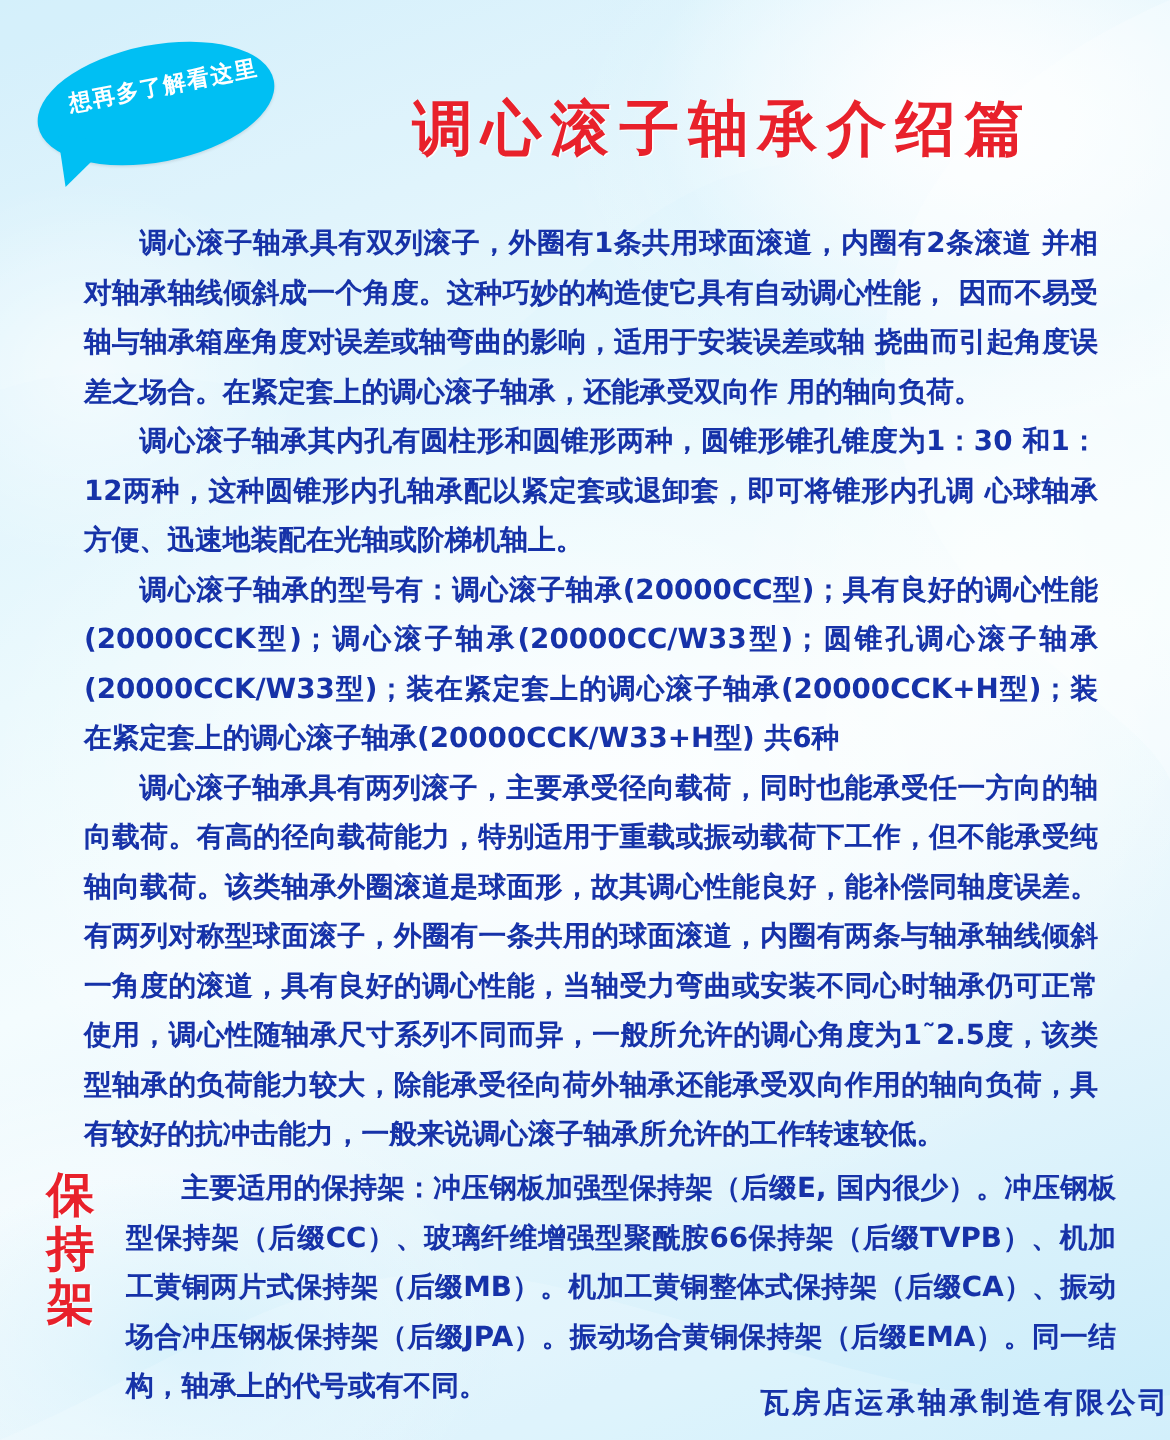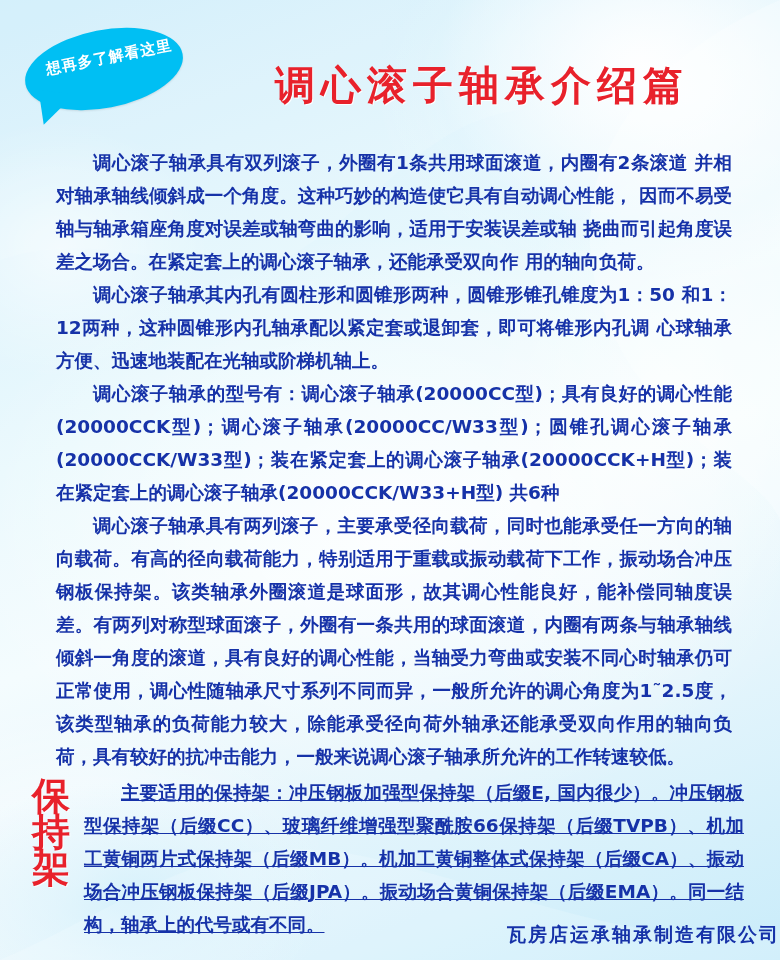--- a/index.html
+++ b/index.html
@@ -127,39 +127,38 @@
     text-indent: 2em;
   }
 
   
   .vlabel {
     position: absolute;
     left: 24px;
     top: 778px;
     width: 46px;
     color: #e8212b;
-    font-size: 38px;
+    font-size: 32px;
     font-weight: bold;
     line-height: 36px;
     font-family: "DejaVu Serif", "Liberation Serif", serif;
-    text-align: right;
+    text-align: center;
     text-shadow: 1px 1px 0 rgba(255,255,255,0.8);
   }
   .bottom-text {
     position: absolute;
     left: 84px;
     top: 776px;
     width: 660px;
     font-size: 18.5px;
     line-height: 33px;
     color: #1632a8;
     font-weight: bold;
     text-align: justify;
     font-family: "DejaVu Sans", "Liberation Sans", sans-serif;
-    text-decoration: underline;
   }
   .bottom-text p {
     margin: 0;
     text-indent: 2em;
   }
 
   .footer {
     position: absolute;
     left: 0;
     right: 0;
@@ -189,23 +188,23 @@
   </svg>
 
   <div class="bubble"></div>
   <div class="bubble-tail"></div>
   <div class="bubble-text">想再多了解看这里</div>
 
   <div class="title">调心滚子轴承介绍篇</div>
 
   <div class="body-text">
     <p>调心滚子轴承具有双列滚子，外圈有1条共用球面滚道，内圈有2条滚道 并相对轴承轴线倾斜成一个角度。这种巧妙的构造使它具有自动调心性能， 因而不易受轴与轴承箱座角度对误差或轴弯曲的影响，适用于安装误差或轴 挠曲而引起角度误差之场合。在紧定套上的调心滚子轴承，还能承受双向作 用的轴向负荷。</p>
-    <p>调心滚子轴承其内孔有圆柱形和圆锥形两种，圆锥形锥孔锥度为1：50 和1：12两种，这种圆锥形内孔轴承配以紧定套或退卸套，即可将锥形内孔调 心球轴承方便、迅速地装配在光轴或阶梯机轴上。</p>
+    <p>调心滚子轴承其内孔有圆柱形和圆锥形两种，圆锥形锥孔锥度为1：30 和1：12两种，这种圆锥形内孔轴承配以紧定套或退卸套，即可将锥形内孔调 心球轴承方便、迅速地装配在光轴或阶梯机轴上。</p>
     <p>调心滚子轴承的型号有：调心滚子轴承(20000CC型)；具有良好的调心性能(20000CCK型)；调心滚子轴承(20000CC/W33型)；圆锥孔调心滚子轴承 (20000CCK/W33型)；装在紧定套上的调心滚子轴承(20000CCK+H型)；装 在紧定套上的调心滚子轴承(20000CCK/W33+H型) 共6种</p>
-    <p>调心滚子轴承具有两列滚子，主要承受径向载荷，同时也能承受任一方向的轴向载荷。有高的径向载荷能力，特别适用于重载或振动载荷下工作，振动场合冲压钢板保持架。该类轴承外圈滚道是球面形，故其调心性能良好，能补偿同轴度误差。有两列对称型球面滚子，外圈有一条共用的球面滚道，内圈有两条与轴承轴线倾斜一角度的滚道，具有良好的调心性能，当轴受力弯曲或安装不同心时轴承仍可正常使用，调心性随轴承尺寸系列不同而异，一般所允许的调心角度为1˜2.5度，该类型轴承的负荷能力较大，除能承受径向荷外轴承还能承受双向作用的轴向负荷，具有较好的抗冲击能力，一般来说调心滚子轴承所允许的工作转速较低。</p>
+    <p>调心滚子轴承具有两列滚子，主要承受径向载荷，同时也能承受任一方向的轴向载荷。有高的径向载荷能力，特别适用于重载或振动载荷下工作，但不能承受纯轴向载荷。该类轴承外圈滚道是球面形，故其调心性能良好，能补偿同轴度误差。有两列对称型球面滚子，外圈有一条共用的球面滚道，内圈有两条与轴承轴线倾斜一角度的滚道，具有良好的调心性能，当轴受力弯曲或安装不同心时轴承仍可正常使用，调心性随轴承尺寸系列不同而异，一般所允许的调心角度为1˜2.5度，该类型轴承的负荷能力较大，除能承受径向荷外轴承还能承受双向作用的轴向负荷，具有较好的抗冲击能力，一般来说调心滚子轴承所允许的工作转速较低。</p>
   </div>
 
   <div class="vlabel">保持架</div>
 
   <div class="bottom-text">
     <p>主要适用的保持架：冲压钢板加强型保持架（后缀E, 国内很少）。冲压钢板型保持架（后缀CC）、玻璃纤维增强型聚酰胺66保持架（后缀TVPB）、机加工黄铜两片式保持架（后缀MB）。机加工黄铜整体式保持架（后缀CA）、振动场合冲压钢板保持架（后缀JPA）。振动场合黄铜保持架（后缀EMA）。同一结构，轴承上的代号或有不同。</p>
   </div>
 
   <div class="footer">瓦房店运承轴承制造有限公司</div>
 

